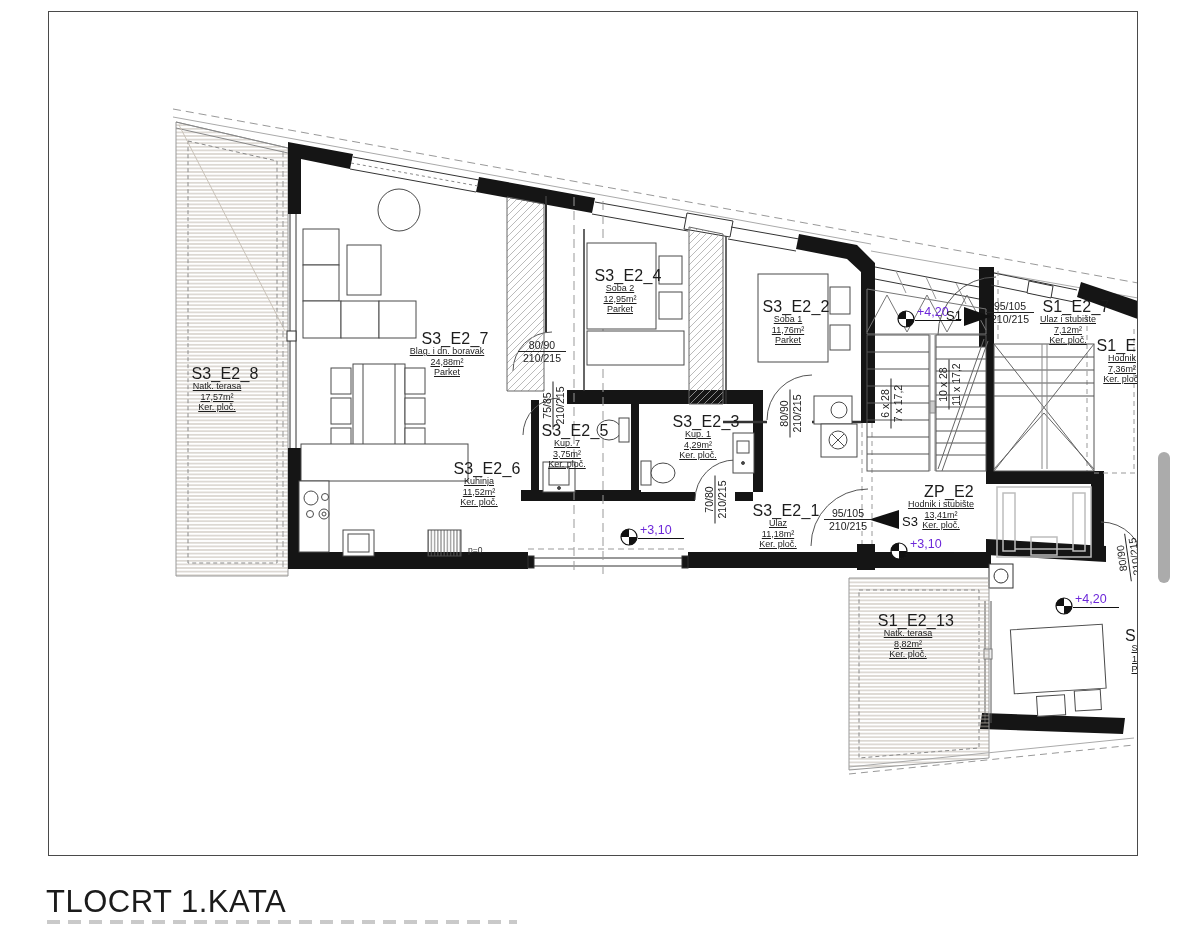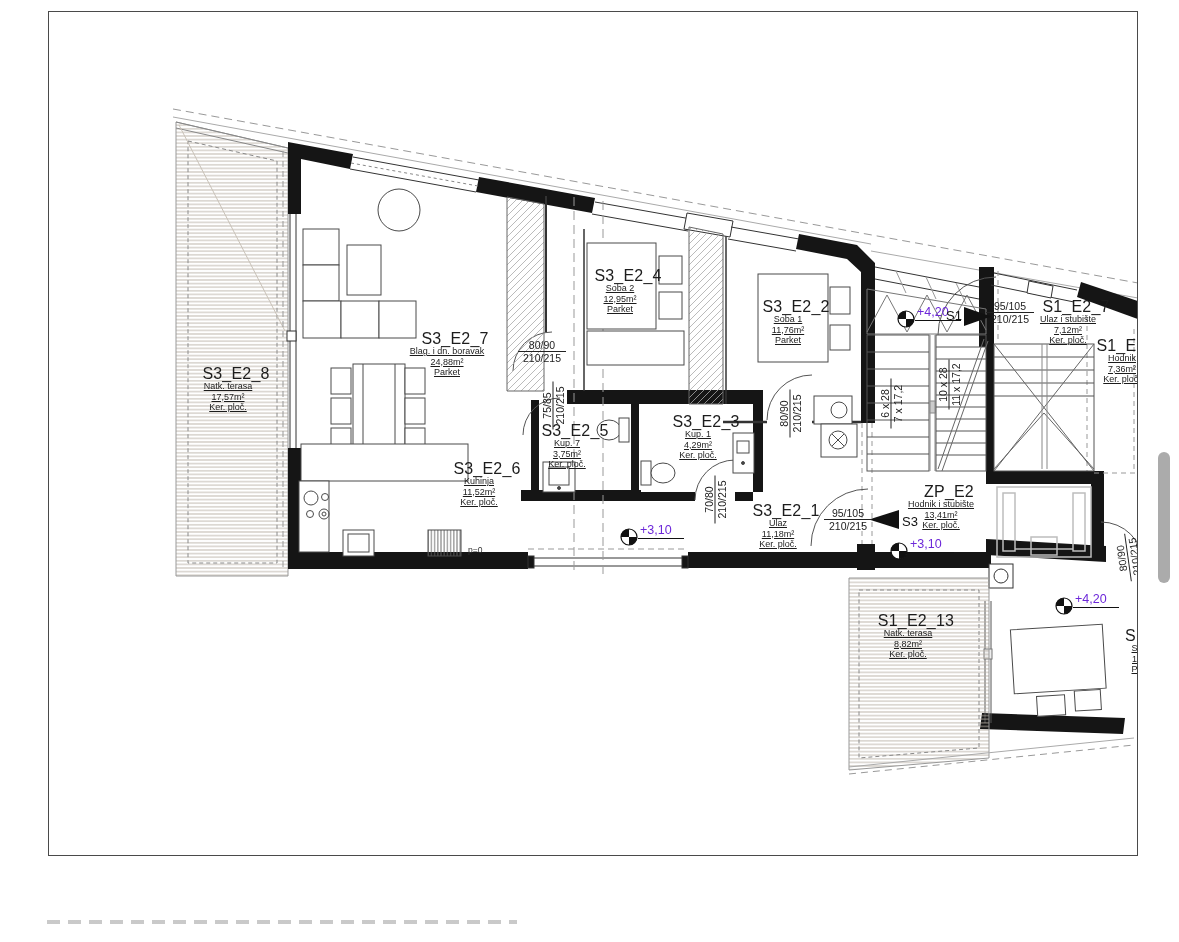--- a/index.html
+++ b/index.html
@@ -300,21 +300,21 @@
         <path d="M1063,605 L1055,605 A8 8 0 0 1 1063,597 Z" fill="#111" stroke="none"></path>
         <path d="M1063,605 L1071,605 A8 8 0 0 1 1063,613 Z" fill="#111" stroke="none"></path>
       </g>
 
       <g fill="#111">
         <polygon points="898,509 898,528 868,518.5"></polygon>
         <polygon points="963,306 963,325 990,315.5"></polygon>
       </g>
     </svg>
 
-    <div class="room-label" style="left:104px;top:355px">
+    <div class="room-label" style="left:93px;top:355px">
       <div class="rid">S3_E2_8</div>
       <div class="rline">Natk. terasa</div>
       <div class="rline">17,57m²</div>
       <div class="rline">Ker. ploč.</div>
     </div>
     <div class="room-label" style="left:323px;top:320px">
       <div class="rid">S3_E2_7</div>
       <div class="rline">Blag. i dn. boravak</div>
       <div class="rline">24,88m²</div>
       <div class="rline">Parket</div>
@@ -428,16 +428,17 @@
     <div class="level-text" style="left:589px;top:511px">+3,10</div>
     <div class="level-text" style="left:859px;top:525px">+3,10</div>
     <div class="level-text" style="left:1024px;top:580px">+4,20</div>
 
     <div class="marker-text" style="left:853px;top:502px">S3</div>
     <div class="marker-text" style="left:897px;top:296px">S1</div>
 
     <div class="note" style="left:419px;top:533px">p=0</div>
   </div>
 
+  <div id="title">TLOCRT 1.KATA</div>
   <div id="title-crop-hint"></div>
 
   <div id="scrollbar-thumb"></div>
 </div>
 
 </body></html>

